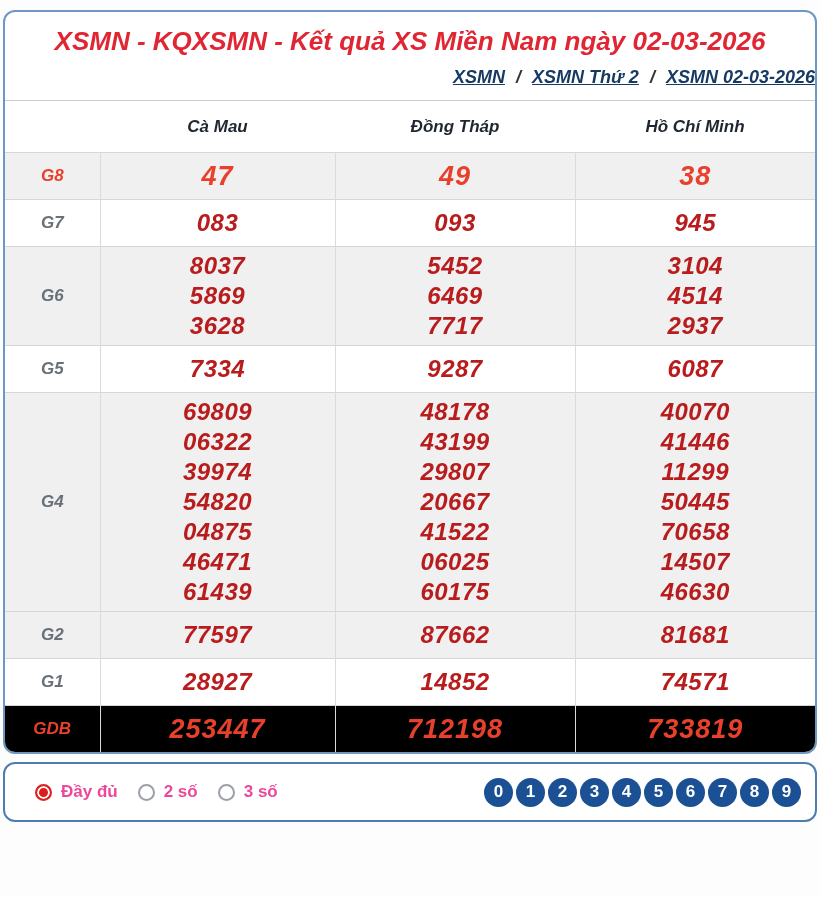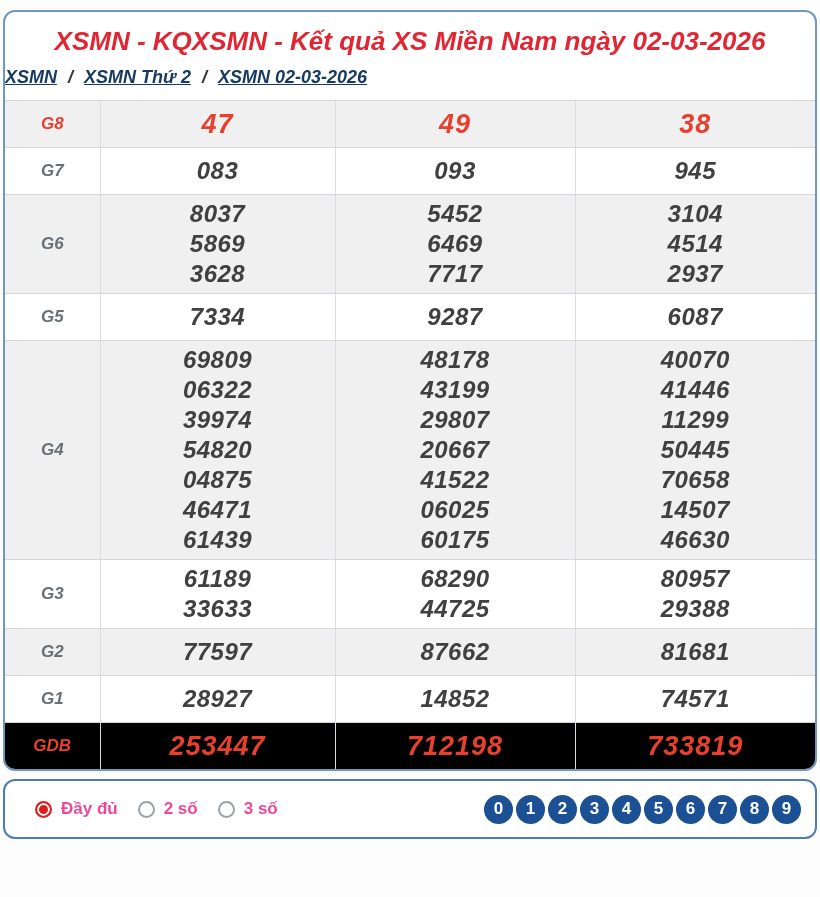--- a/index.html
+++ b/index.html
@@ -15,21 +15,21 @@
     font-style:italic;
   }
   .title {
     text-align:center;
     color:#e02633;
     font-size:26px;
     font-weight:700;
     padding:14px 10px 4px;
   }
   .breadcrumb {
-    text-align:left;
+    text-align:right;
     font-size:18px;
     font-weight:700;
     color:#173a63;
     padding:6px 0 12px;
   }
   .breadcrumb a {
     color:#173a63;
     text-decoration:underline;
     cursor:pointer;
   }
@@ -64,21 +64,21 @@
     color:#697077;
     border-right:1px solid #d8dbe0;
   }
   td.prize { border-right:1px solid #d8dbe0; font-weight:700; }
   td.prize.c1 { width:235px; }
   td.prize.c2 { width:240px; }
   td.prize.c3 { border-right:none; }
   .num-line {
     font-size:24px;
     line-height:30px;
-    color:#404040;
+    color:#b91c1c;
     font-weight:700;
     letter-spacing:0.5px;
   }
   tr.stripe td { background:#f0f0f1; }
   tr.gdbrow td { background:#000000; }
   tr.redrow .num-line { color:#e8402c; font-size:27px; letter-spacing:1px; }
   tr.redrow td.rowlabel { color:#e8402c; }
   tr.multi td { padding:4px 0; }
 
   .footer-bar {
@@ -129,20 +129,26 @@
   <div class="title">XSMN - KQXSMN - Kết quả XS Miền Nam ngày 02-03-2026</div>
 
   <div class="breadcrumb">
     <a>XSMN</a>
     <span class="sep">/</span>
     <a>XSMN Thứ 2</a>
     <span class="sep">/</span>
     <a>XSMN 02-03-2026</a>
   </div>
 
+  <div class="col-headers">
+    <div class="lblcol"></div>
+    <div class="colh c1">Cà Mau</div>
+    <div class="colh c2">Đồng Tháp</div>
+    <div class="colh c3">Hồ Chí Minh</div>
+  </div>
 
   <table class="results">
     <tbody id="results-body">
         <tr class="stripe redrow">
           <td class="rowlabel">G8</td>
           <td class="prize c1">
             <div class="num-line">47</div>
           </td>
           <td class="prize c2">
             <div class="num-line">49</div>
@@ -214,35 +220,20 @@
             <div class="num-line">60175</div>
           </td>
           <td class="prize c3">
             <div class="num-line">40070</div>
             <div class="num-line">41446</div>
             <div class="num-line">11299</div>
             <div class="num-line">50445</div>
             <div class="num-line">70658</div>
             <div class="num-line">14507</div>
             <div class="num-line">46630</div>
-          </td>
-        </tr>
-        <tr class="multi">
-          <td class="rowlabel">G3</td>
-          <td class="prize c1">
-            <div class="num-line">61189</div>
-            <div class="num-line">33633</div>
-          </td>
-          <td class="prize c2">
-            <div class="num-line">68290</div>
-            <div class="num-line">44725</div>
-          </td>
-          <td class="prize c3">
-            <div class="num-line">80957</div>
-            <div class="num-line">29388</div>
           </td>
         </tr>
         <tr class="stripe">
           <td class="rowlabel">G2</td>
           <td class="prize c1">
             <div class="num-line">77597</div>
           </td>
           <td class="prize c2">
             <div class="num-line">87662</div>
           </td>

